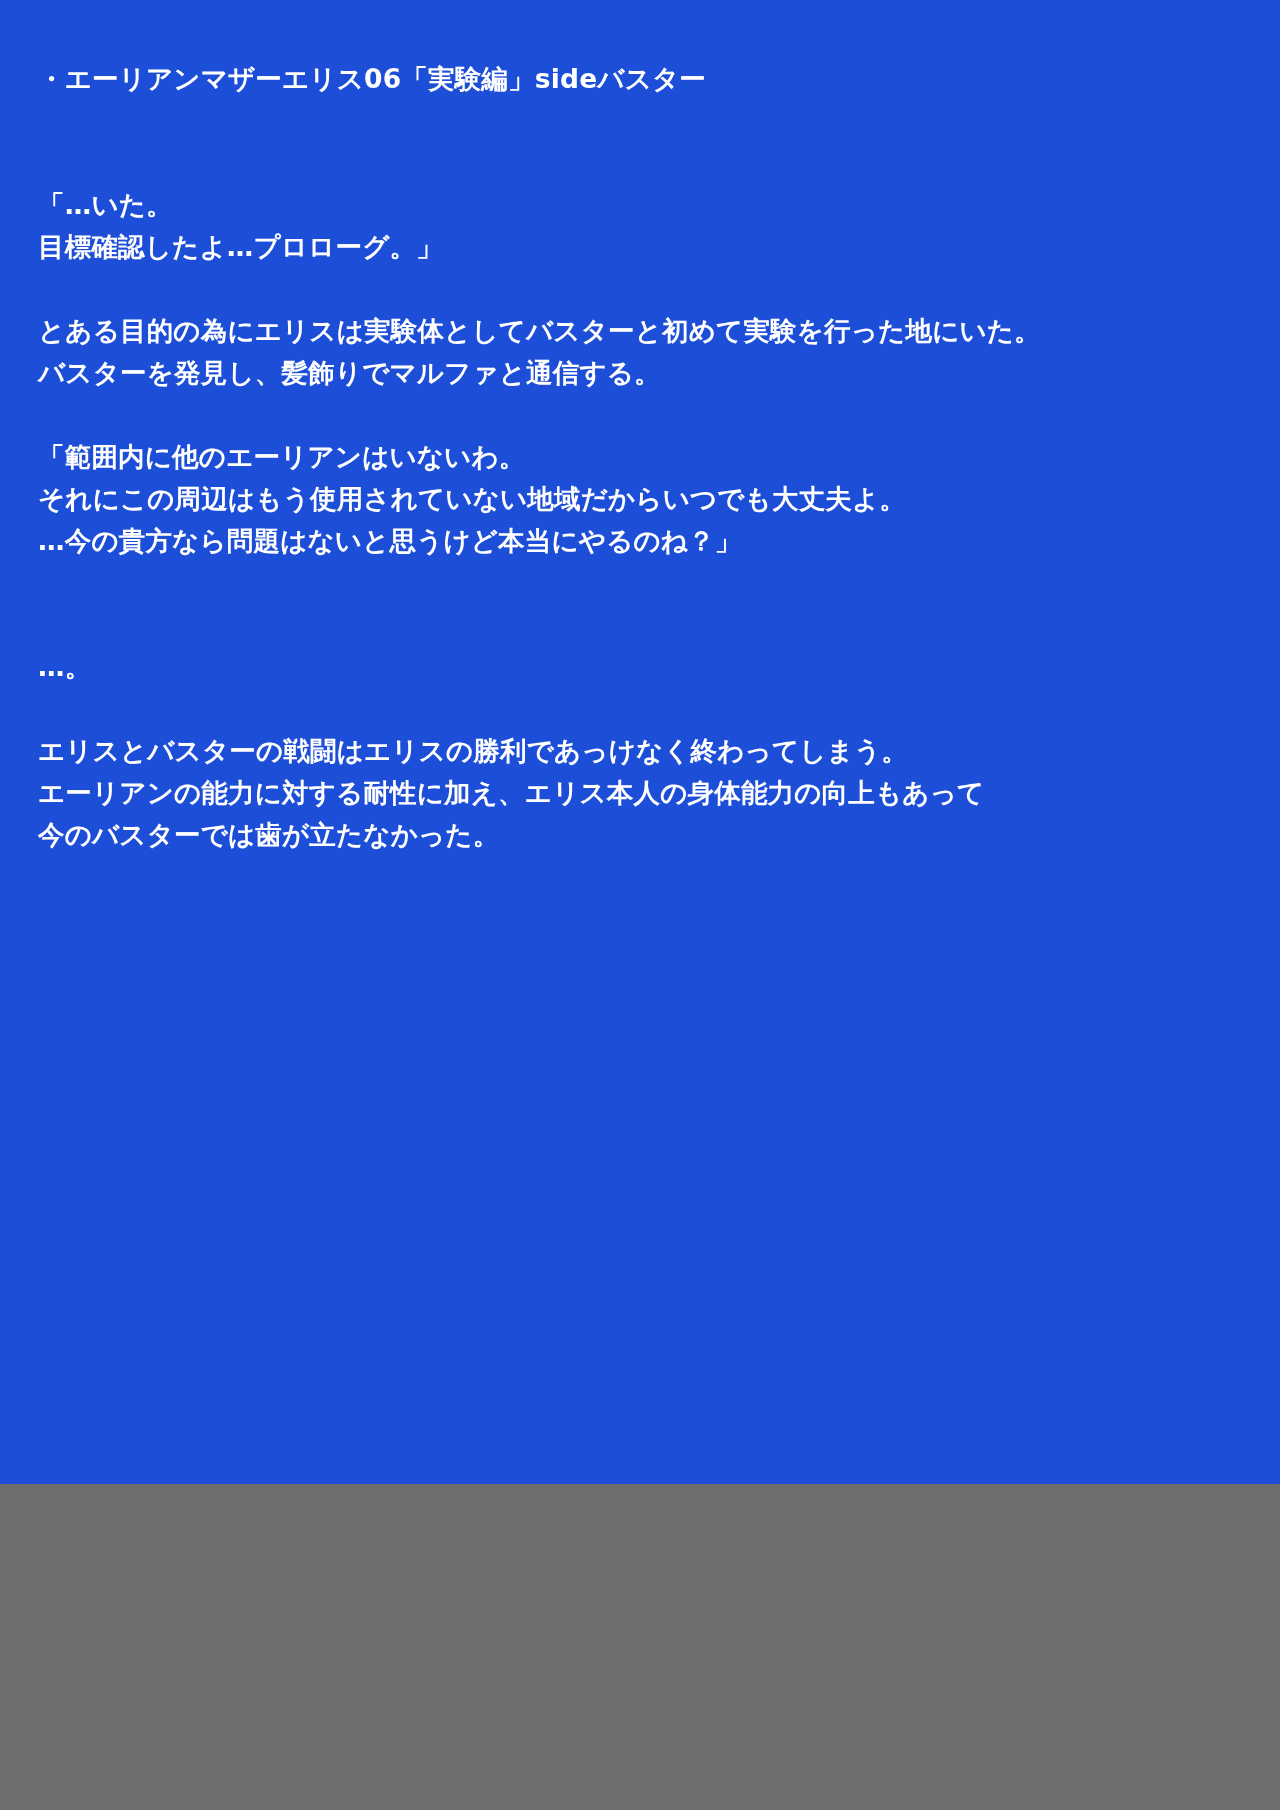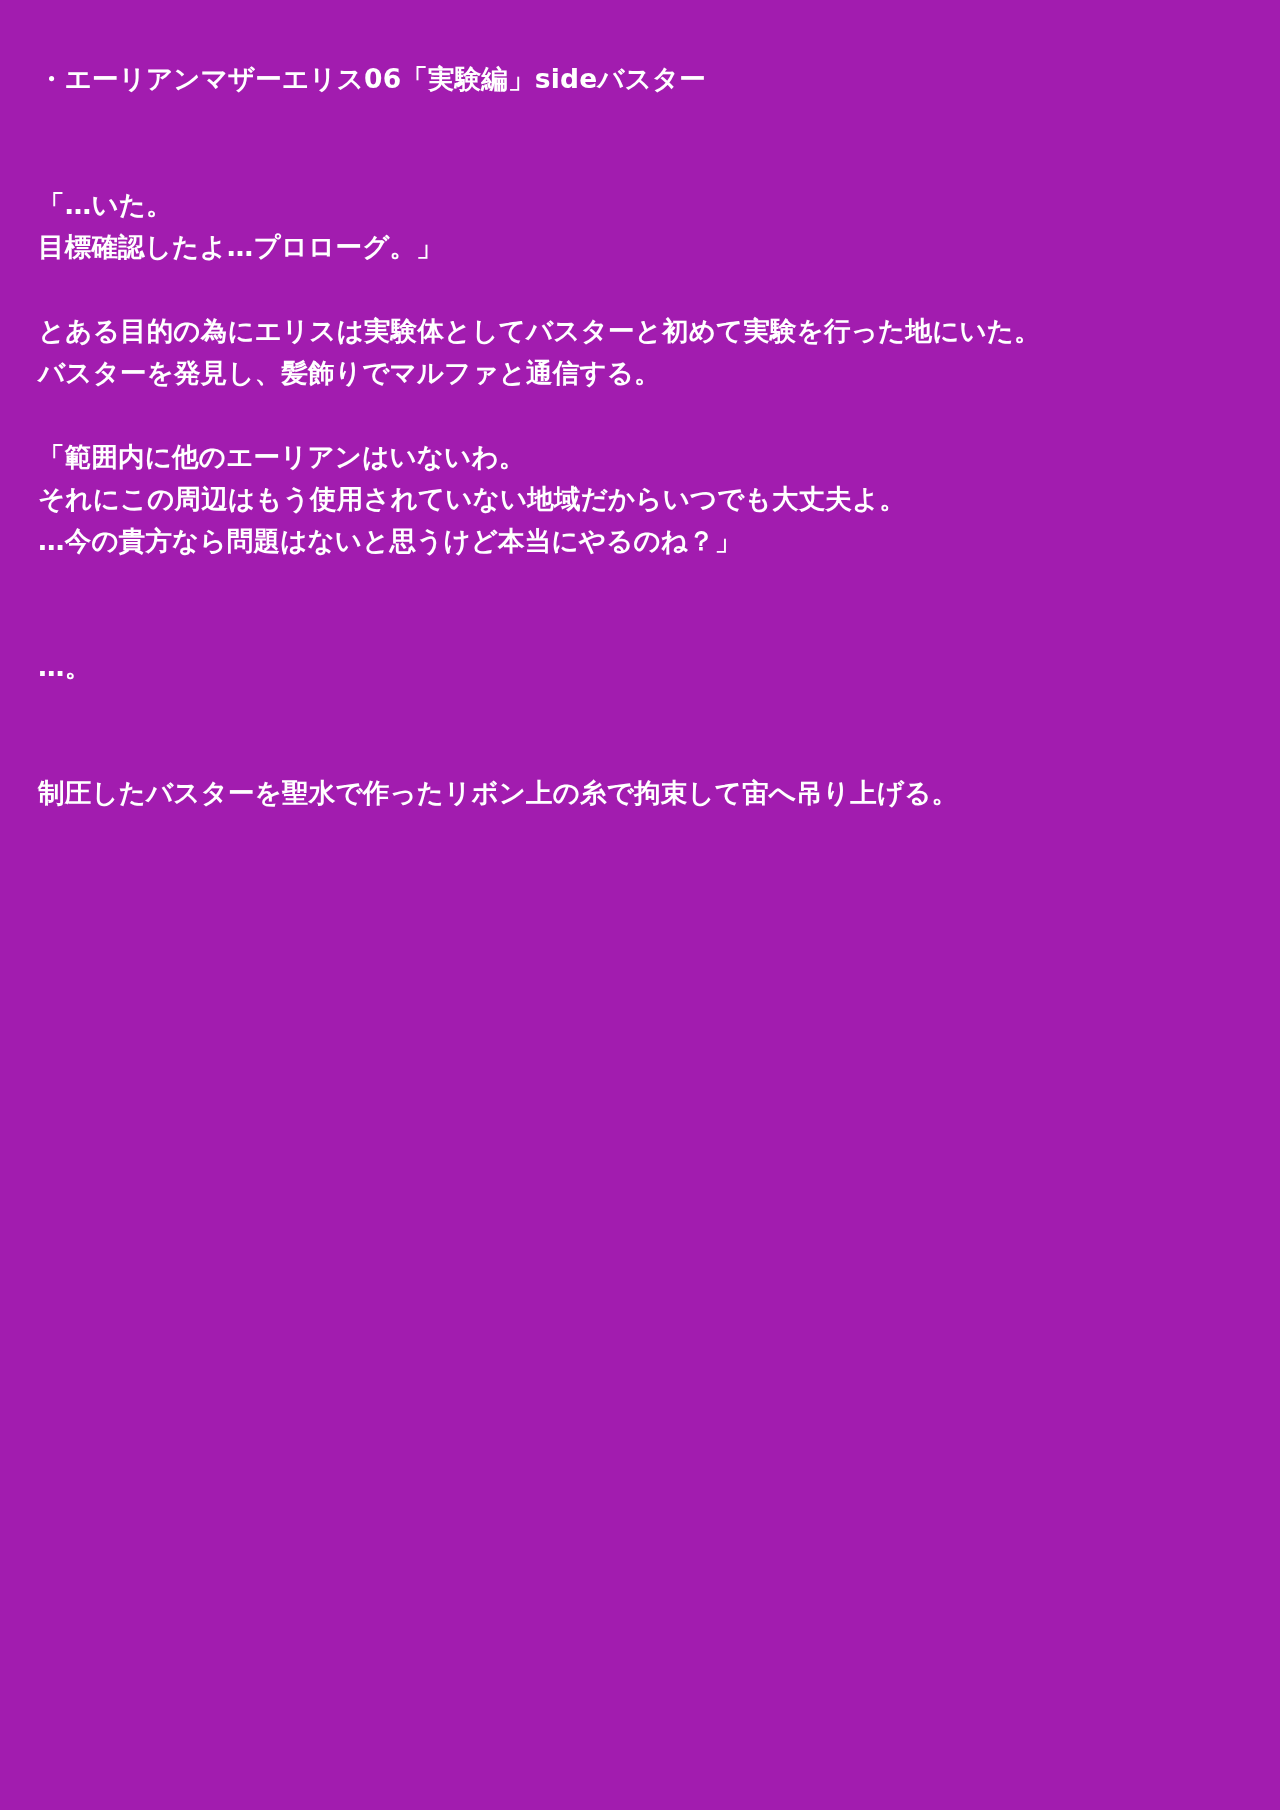--- a/index.html
+++ b/index.html
@@ -9,22 +9,22 @@
   }
   body {
     width: 1280px;
     height: 1810px;
     overflow: hidden;
     font-family: "DejaVu Sans", "Liberation Sans", sans-serif;
   }
   .page {
     position: relative;
     width: 1280px;
-    height: 1810px;
-    background: #a21caf;
+    height: 1484px;
+    background: #1d4ed8;
     box-sizing: border-box;
     padding: 58px 40px 0 38px;
   }
   .text-body {
     color: #ffffff;
     font-size: 26.5px;
     line-height: 42px;
     font-weight: 700;
     letter-spacing: 0.2px;
     text-rendering: optimizeLegibility;
@@ -58,17 +58,19 @@
     <p class="para">「範囲内に他のエーリアンはいないわ。
 それにこの周辺はもう使用されていない地域だからいつでも大丈夫よ。
 …今の貴方なら問題はないと思うけど本当にやるのね？」</p>
     <div class="gap"></div>
 
     <div class="gap"></div>
 
     <p class="para">…。</p>
     <div class="gap"></div>
 
+    <p class="para">エリスとバスターの戦闘はエリスの勝利であっけなく終わってしまう。
+エーリアンの能力に対する耐性に加え、エリス本人の身体能力の向上もあって
+今のバスターでは歯が立たなかった。</p>
     <div class="gap"></div>
 
-    <p class="para">制圧したバスターを聖水で作ったリボン上の糸で拘束して宙へ吊り上げる。</p>
   </div>
 </div>
 
 </body></html>

